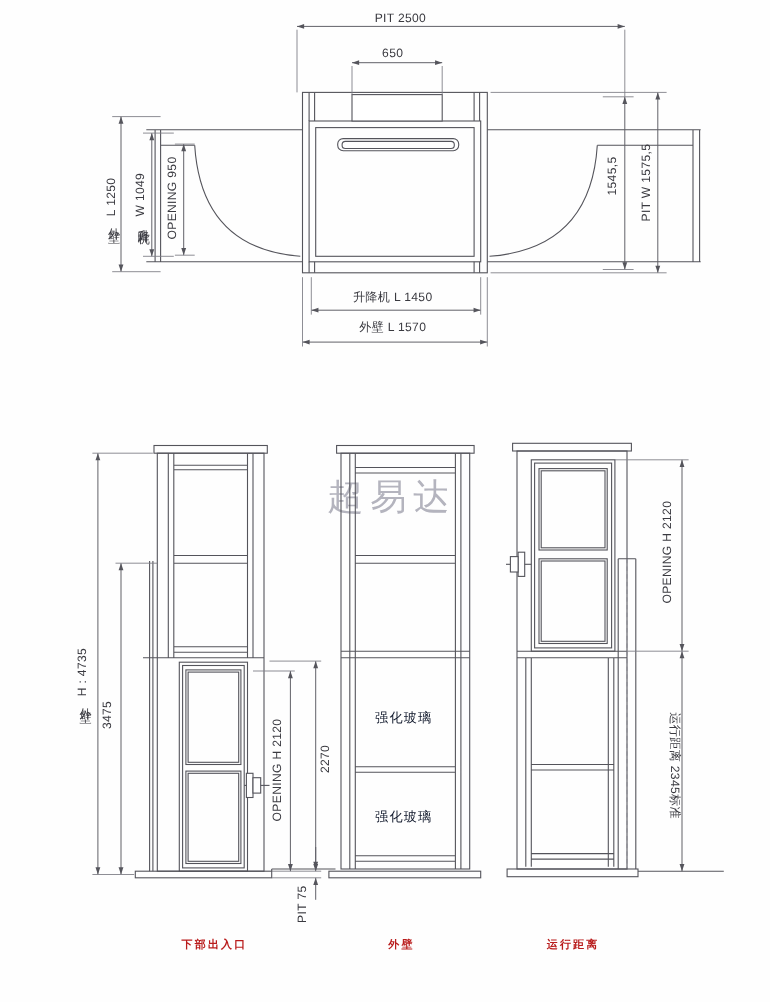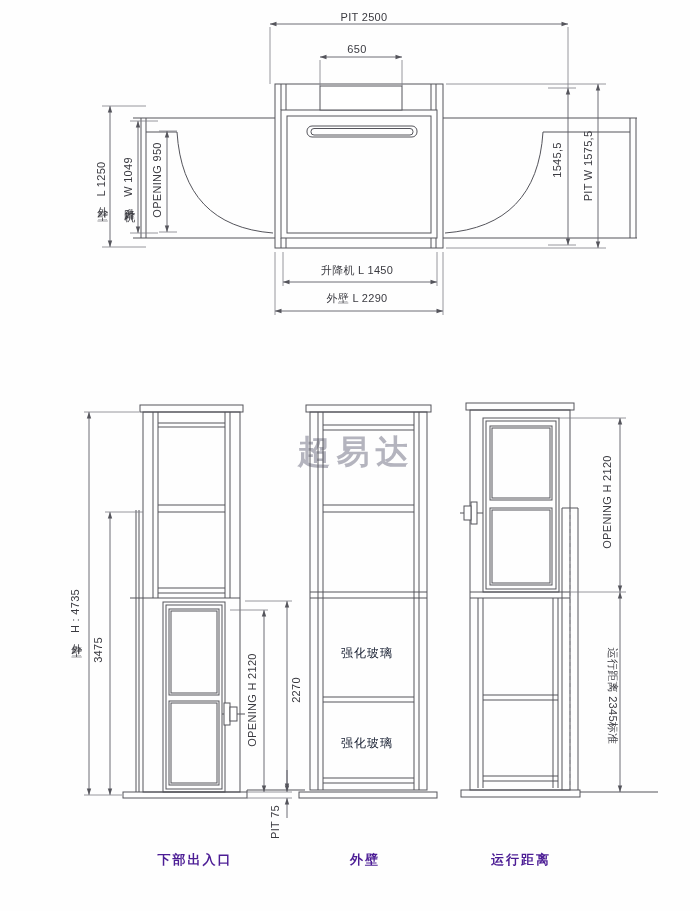--- a/index.html
+++ b/index.html
@@ -11,23 +11,23 @@
   .ext{stroke:#7e7e86;stroke-width:.8;fill:none;}
   .dim{stroke:#5f5f66;stroke-width:.9;fill:none;}
   .dash{stroke:#8a8a92;stroke-width:.8;fill:none;stroke-dasharray:4 3;}
   .lbl{position:absolute;font-size:11px;color:#3a3a40;white-space:nowrap;
        letter-spacing:.3px;transform:translate(-50%,-50%);line-height:1.05;}
   .ccw{writing-mode:vertical-rl;transform:translate(-50%,-50%) rotate(180deg);}
   .cw{writing-mode:vertical-rl;text-orientation:sideways;}
   .vmix{display:flex;flex-direction:column;align-items:center;gap:2px;}
   .vmix .lat{writing-mode:vertical-rl;transform:rotate(180deg);}
   .vmix .cjk{writing-mode:vertical-rl;text-orientation:upright;letter-spacing:2px;}
-  .cap{font-weight:bold;font-size:13px;color:#4c1d95;letter-spacing:2px;text-align:right;}
+  .cap{font-weight:bold;font-size:10px;color:#b91c1c;letter-spacing:2px;text-align:right;}
   .glass{font-size:12px;color:#0f172a;letter-spacing:1px;}
-  .wm{font-size:33px;color:#b4b4be;letter-spacing:6px;font-weight:bold;}
+  .wm{font-size:33px;color:#b4b4be;letter-spacing:6px;}
 </style>
 </head>
 <body>
 
 <div class="canvas">
 
   <div class="lbl wm" style="left:356px;top:452px;">超易达</div>
 
   <svg width="700" height="911" viewBox="0 0 700 911">
     <defs>
@@ -162,21 +162,21 @@
   <div class="lbl vmix" style="left:129px;top:181px;">
     <span class="lat">W 1049</span>
     <span class="cjk">升降机</span>
   </div>
   <div class="lbl ccw" style="left:158px;top:180px;">OPENING 950</div>
 
   <div class="lbl ccw" style="left:558px;top:160px;">1545,5</div>
   <div class="lbl ccw" style="left:589px;top:166px;">PIT W 1575,5</div>
 
   <div class="lbl" style="left:357px;top:271px;">升降机 L 1450</div>
-  <div class="lbl" style="left:357px;top:299px;">外壁 L 2290</div>
+  <div class="lbl" style="left:357px;top:299px;">外壁 L 1570</div>
 
   <div class="lbl vmix" style="left:76px;top:614px;">
     <span class="lat">H : 4735</span>
     <span class="cjk">外壁</span>
   </div>
   <div class="lbl ccw" style="left:99px;top:650px;">3475</div>
   <div class="lbl ccw" style="left:253px;top:700px;">OPENING H 2120</div>
   <div class="lbl ccw" style="left:297px;top:690px;">2270</div>
   <div class="lbl ccw" style="left:276px;top:822px;">PIT 75</div>
 

